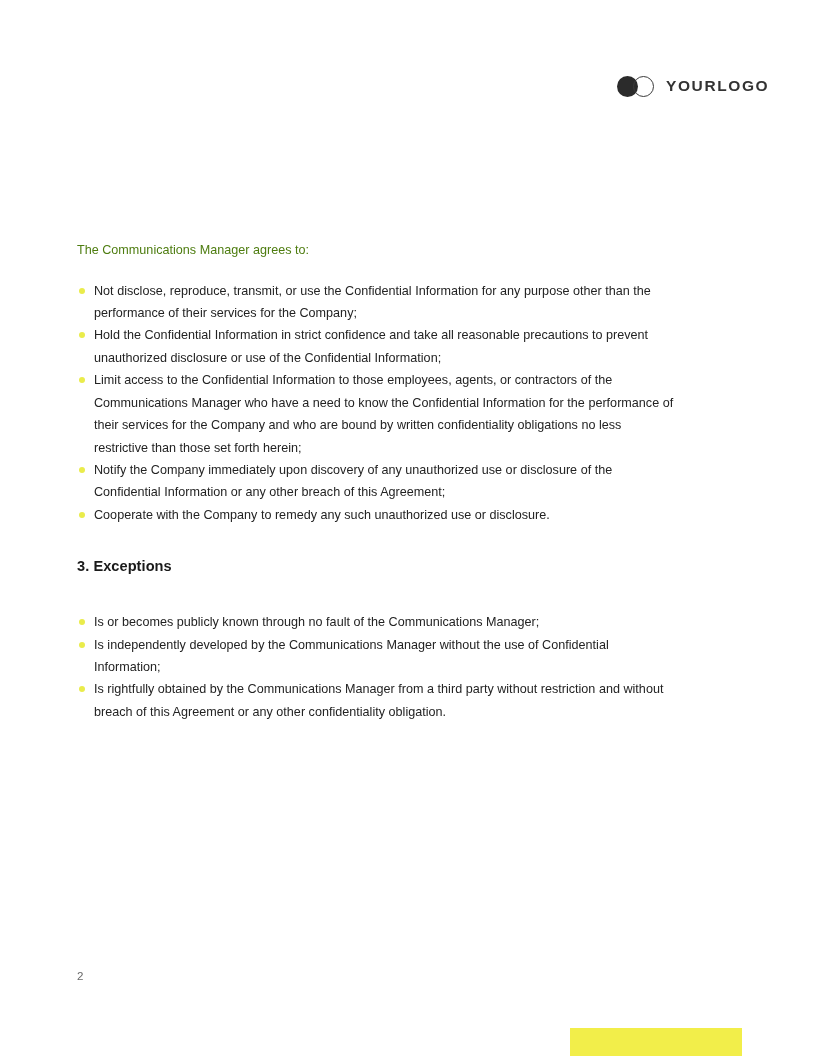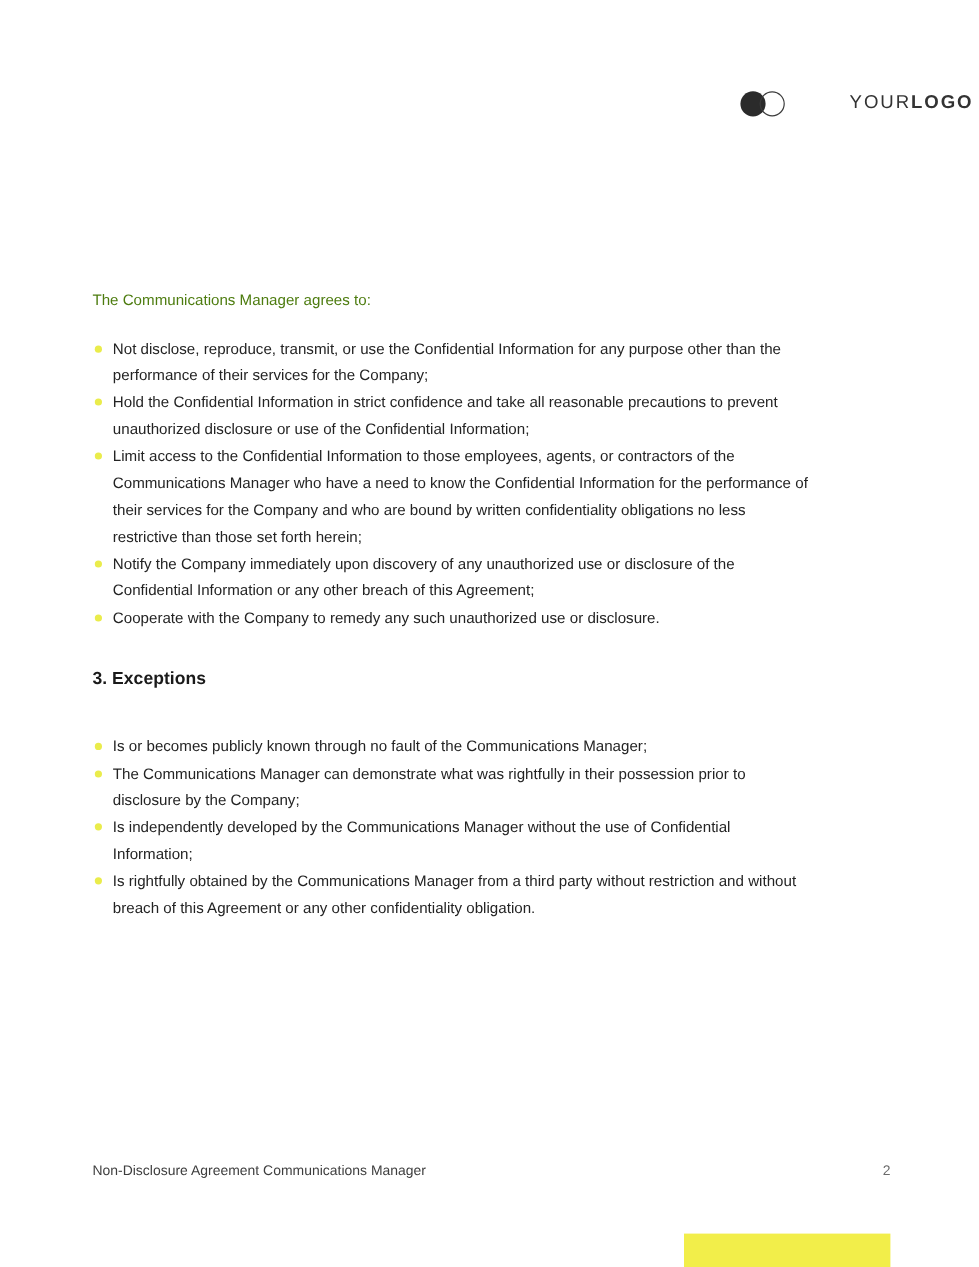--- a/index.html
+++ b/index.html
@@ -59,21 +59,21 @@
     background: transparent;
     box-sizing: content-box;
   }
   .logo-text {
     font-size: 15.5px;
     letter-spacing: 1.6px;
     color: #333333;
     white-space: nowrap;
     line-height: 1;
   }
-  .logo-text .lt-light { font-weight: 400; margin-left: 42px; }
+  .logo-text .lt-light { font-weight: 700; }
   .logo-text .lt-bold  { font-weight: 700; }
 
   
   .content {
     position: absolute;
     left: 77px;
     top: 226px;
     width: 600px;
   }
 
@@ -179,28 +179,26 @@
         <li><span class="bullet-dot"></span><span>Limit access to the Confidential Information to those employees, agents, or contractors of the Communications Manager who have a need to know the Confidential Information for the performance of their services for the Company and who are bound by written confidentiality obligations no less restrictive than those set forth herein;</span></li>
         <li><span class="bullet-dot"></span><span>Notify the Company immediately upon discovery of any unauthorized use or disclosure of the Confidential Information or any other breach of this Agreement;</span></li>
         <li><span class="bullet-dot"></span><span>Cooperate with the Company to remedy any such unauthorized use or disclosure.</span></li>
       </ul>
     </section>
 
     <section class="section-3-wrap">
       <h2 class="section-heading">3. Exceptions</h2>
       <ul class="bullet-list list-sec3">
         <li><span class="bullet-dot"></span><span>Is or becomes publicly known through no fault of the Communications Manager;</span></li>
-        <li><span class="bullet-dot"></span><span>The Communications Manager can demonstrate what was rightfully in their possession prior to disclosure by the Company;</span></li>
         <li><span class="bullet-dot"></span><span>Is independently developed by the Communications Manager without the use of Confidential Information;</span></li>
         <li><span class="bullet-dot"></span><span>Is rightfully obtained by the Communications Manager from a third party without restriction and without breach of this Agreement or any other confidentiality obligation.</span></li>
       </ul>
     </section>
 
   </div>
 
   <div class="footer">
-    <div class="footer-text">Non-Disclosure Agreement Communications Manager</div>
     <div class="footer-page">2</div>
   </div>
 
   <div class="accent-bar"></div>
 
 </div>
 
 </body></html>

